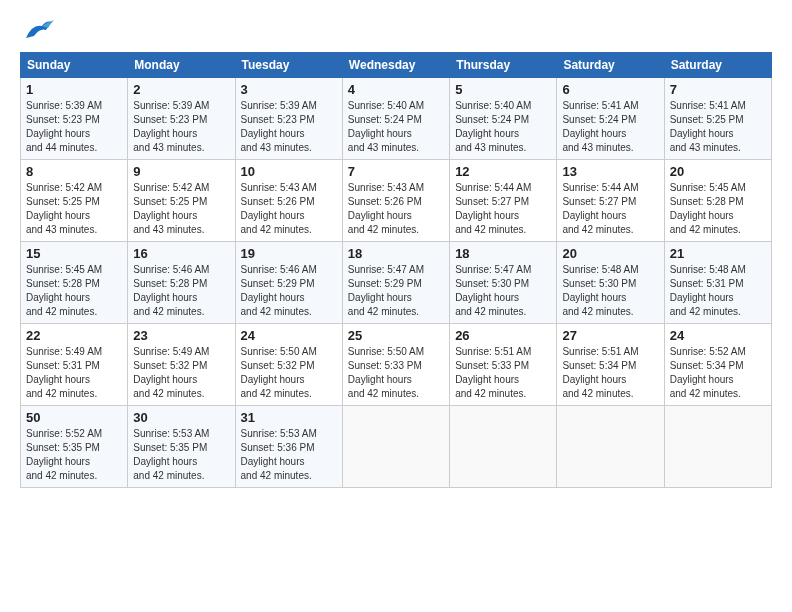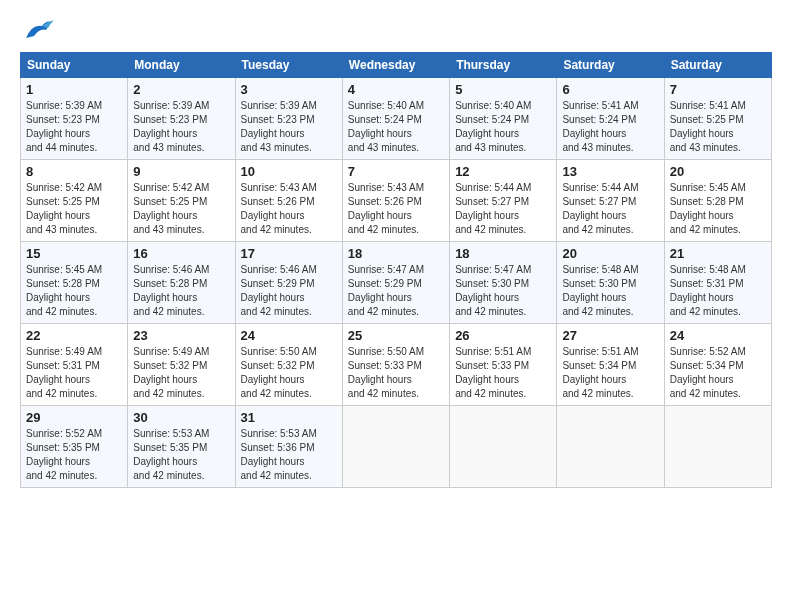--- a/index.html
+++ b/index.html
@@ -267,21 +267,21 @@
           <td>
         <span class="day-num">16</span>
         <div class="day-info">
           Sunrise: 5:46 AM<br>
           Sunset: 5:28 PM<br>
           Daylight hours<br>
           and 42 minutes.
         </div>
       </td>
           <td>
-        <span class="day-num">17</span>
+        <span class="day-num">19</span>
         <div class="day-info">
           Sunrise: 5:46 AM<br>
           Sunset: 5:29 PM<br>
           Daylight hours<br>
           and 42 minutes.
         </div>
       </td>
           <td>
         <span class="day-num">18</span>
         <div class="day-info">
@@ -379,21 +379,21 @@
         <div class="day-info">
           Sunrise: 5:52 AM<br>
           Sunset: 5:34 PM<br>
           Daylight hours<br>
           and 42 minutes.
         </div>
       </td>
         </tr>
         <tr>
           <td>
-        <span class="day-num">29</span>
+        <span class="day-num">50</span>
         <div class="day-info">
           Sunrise: 5:52 AM<br>
           Sunset: 5:35 PM<br>
           Daylight hours<br>
           and 42 minutes.
         </div>
       </td>
           <td>
         <span class="day-num">30</span>
         <div class="day-info">

